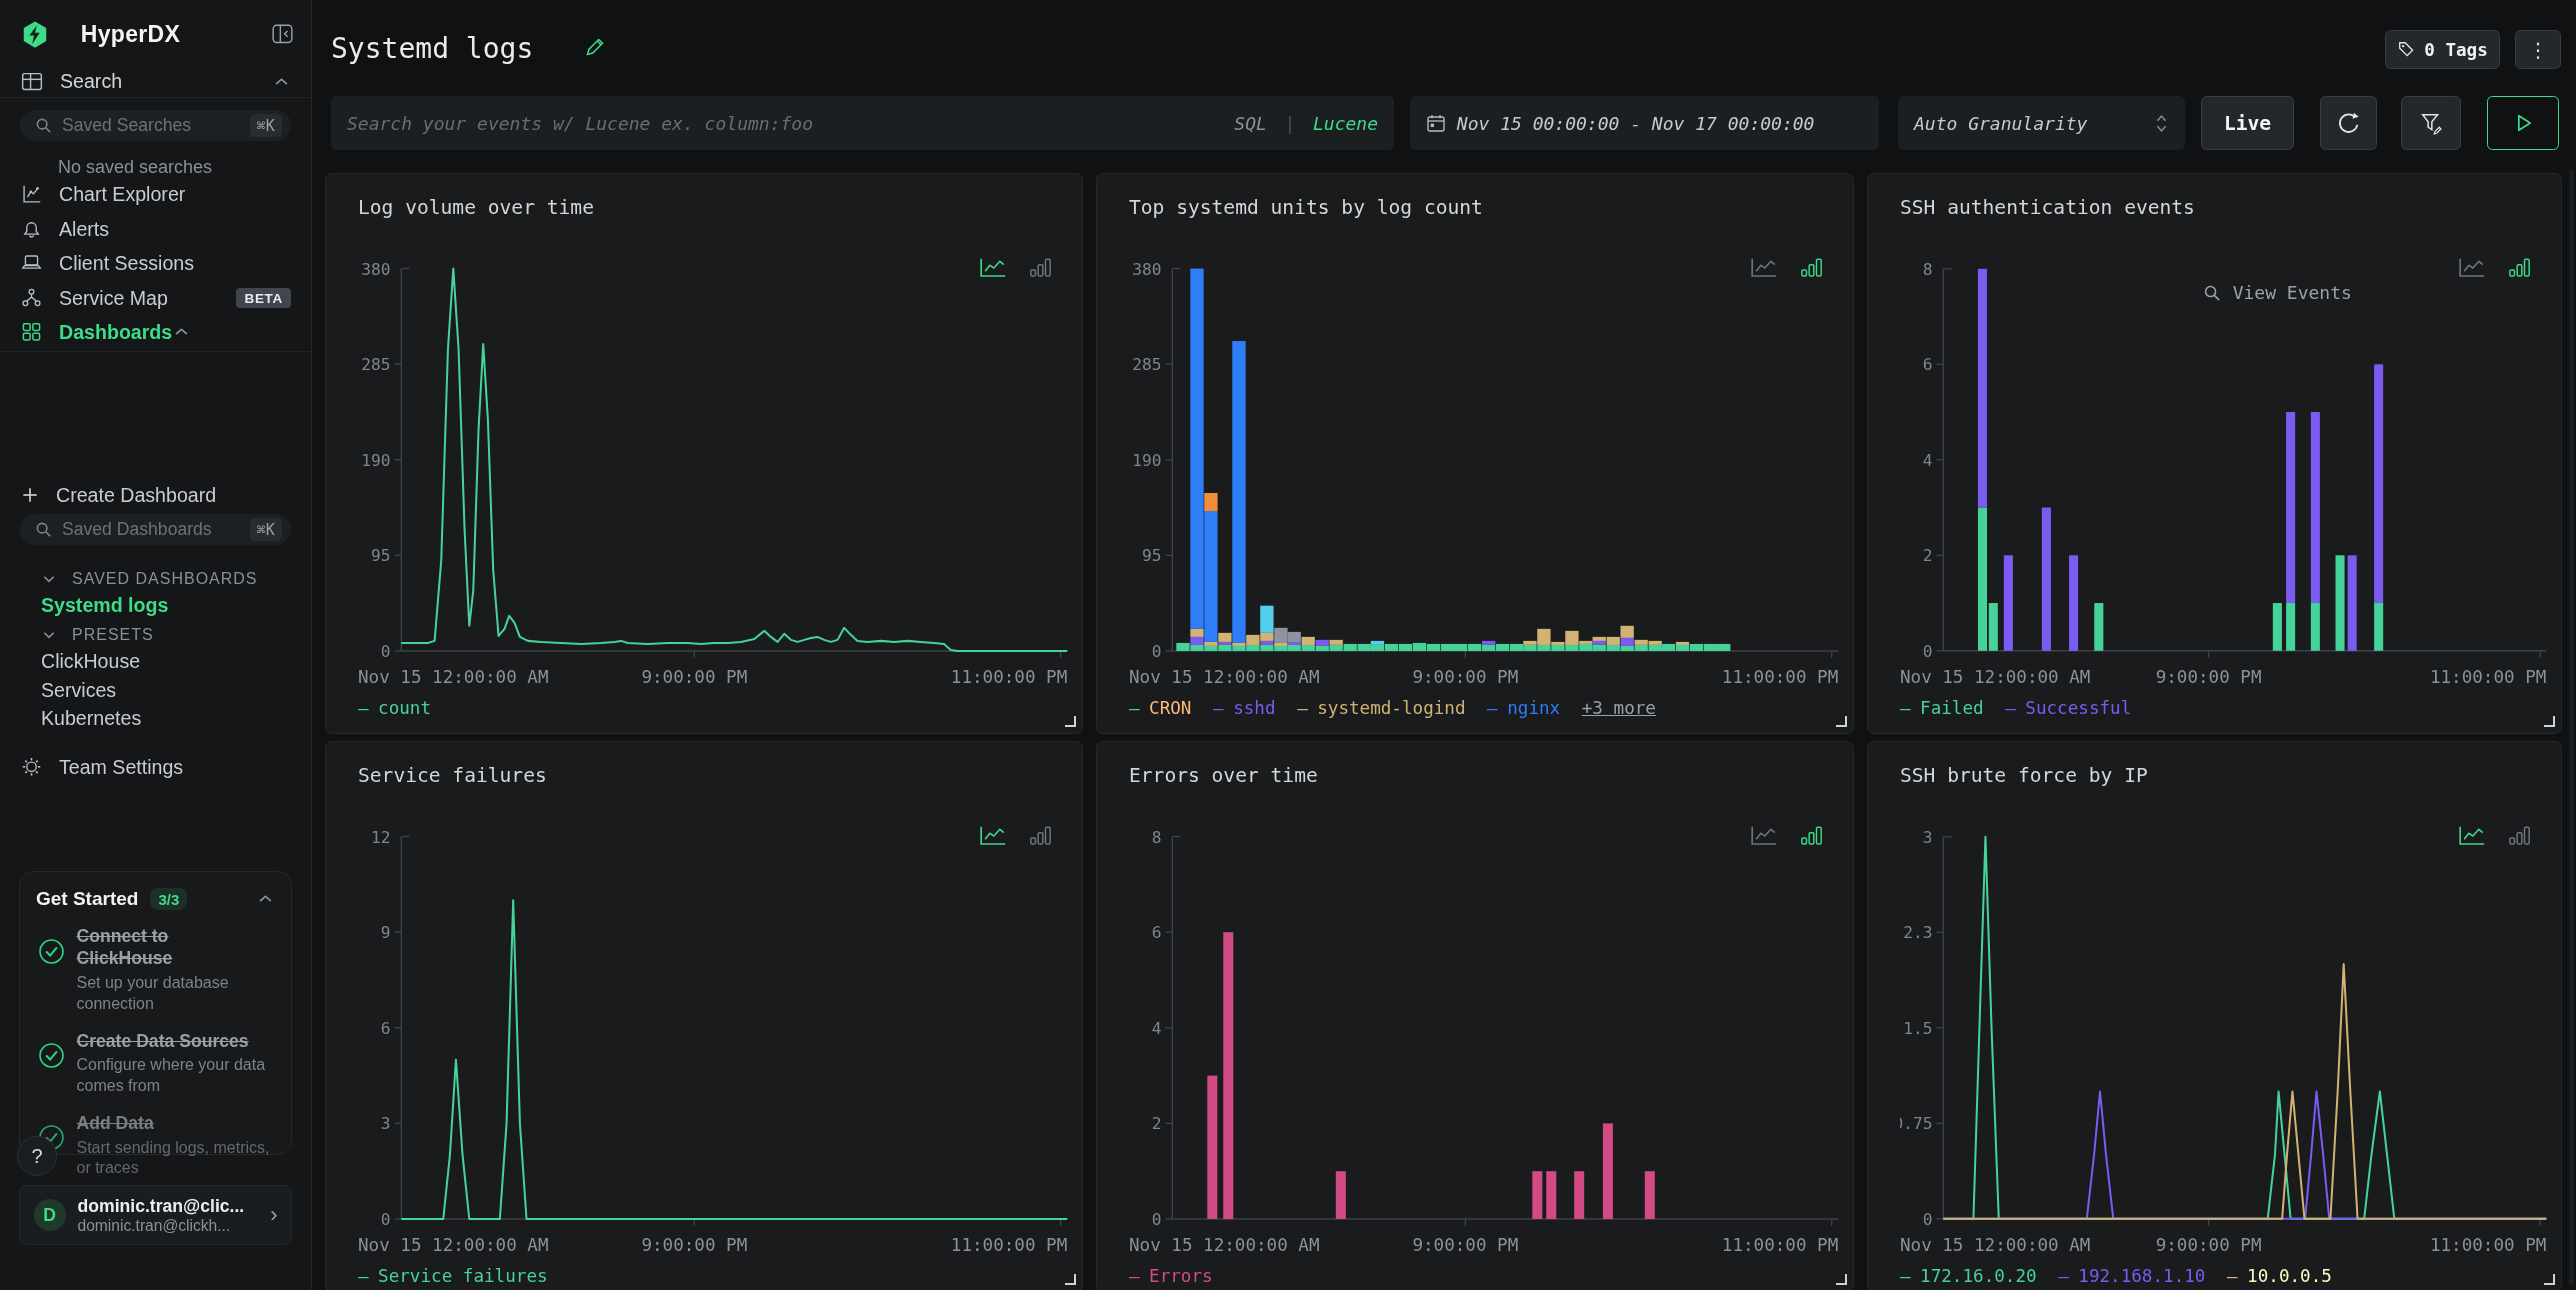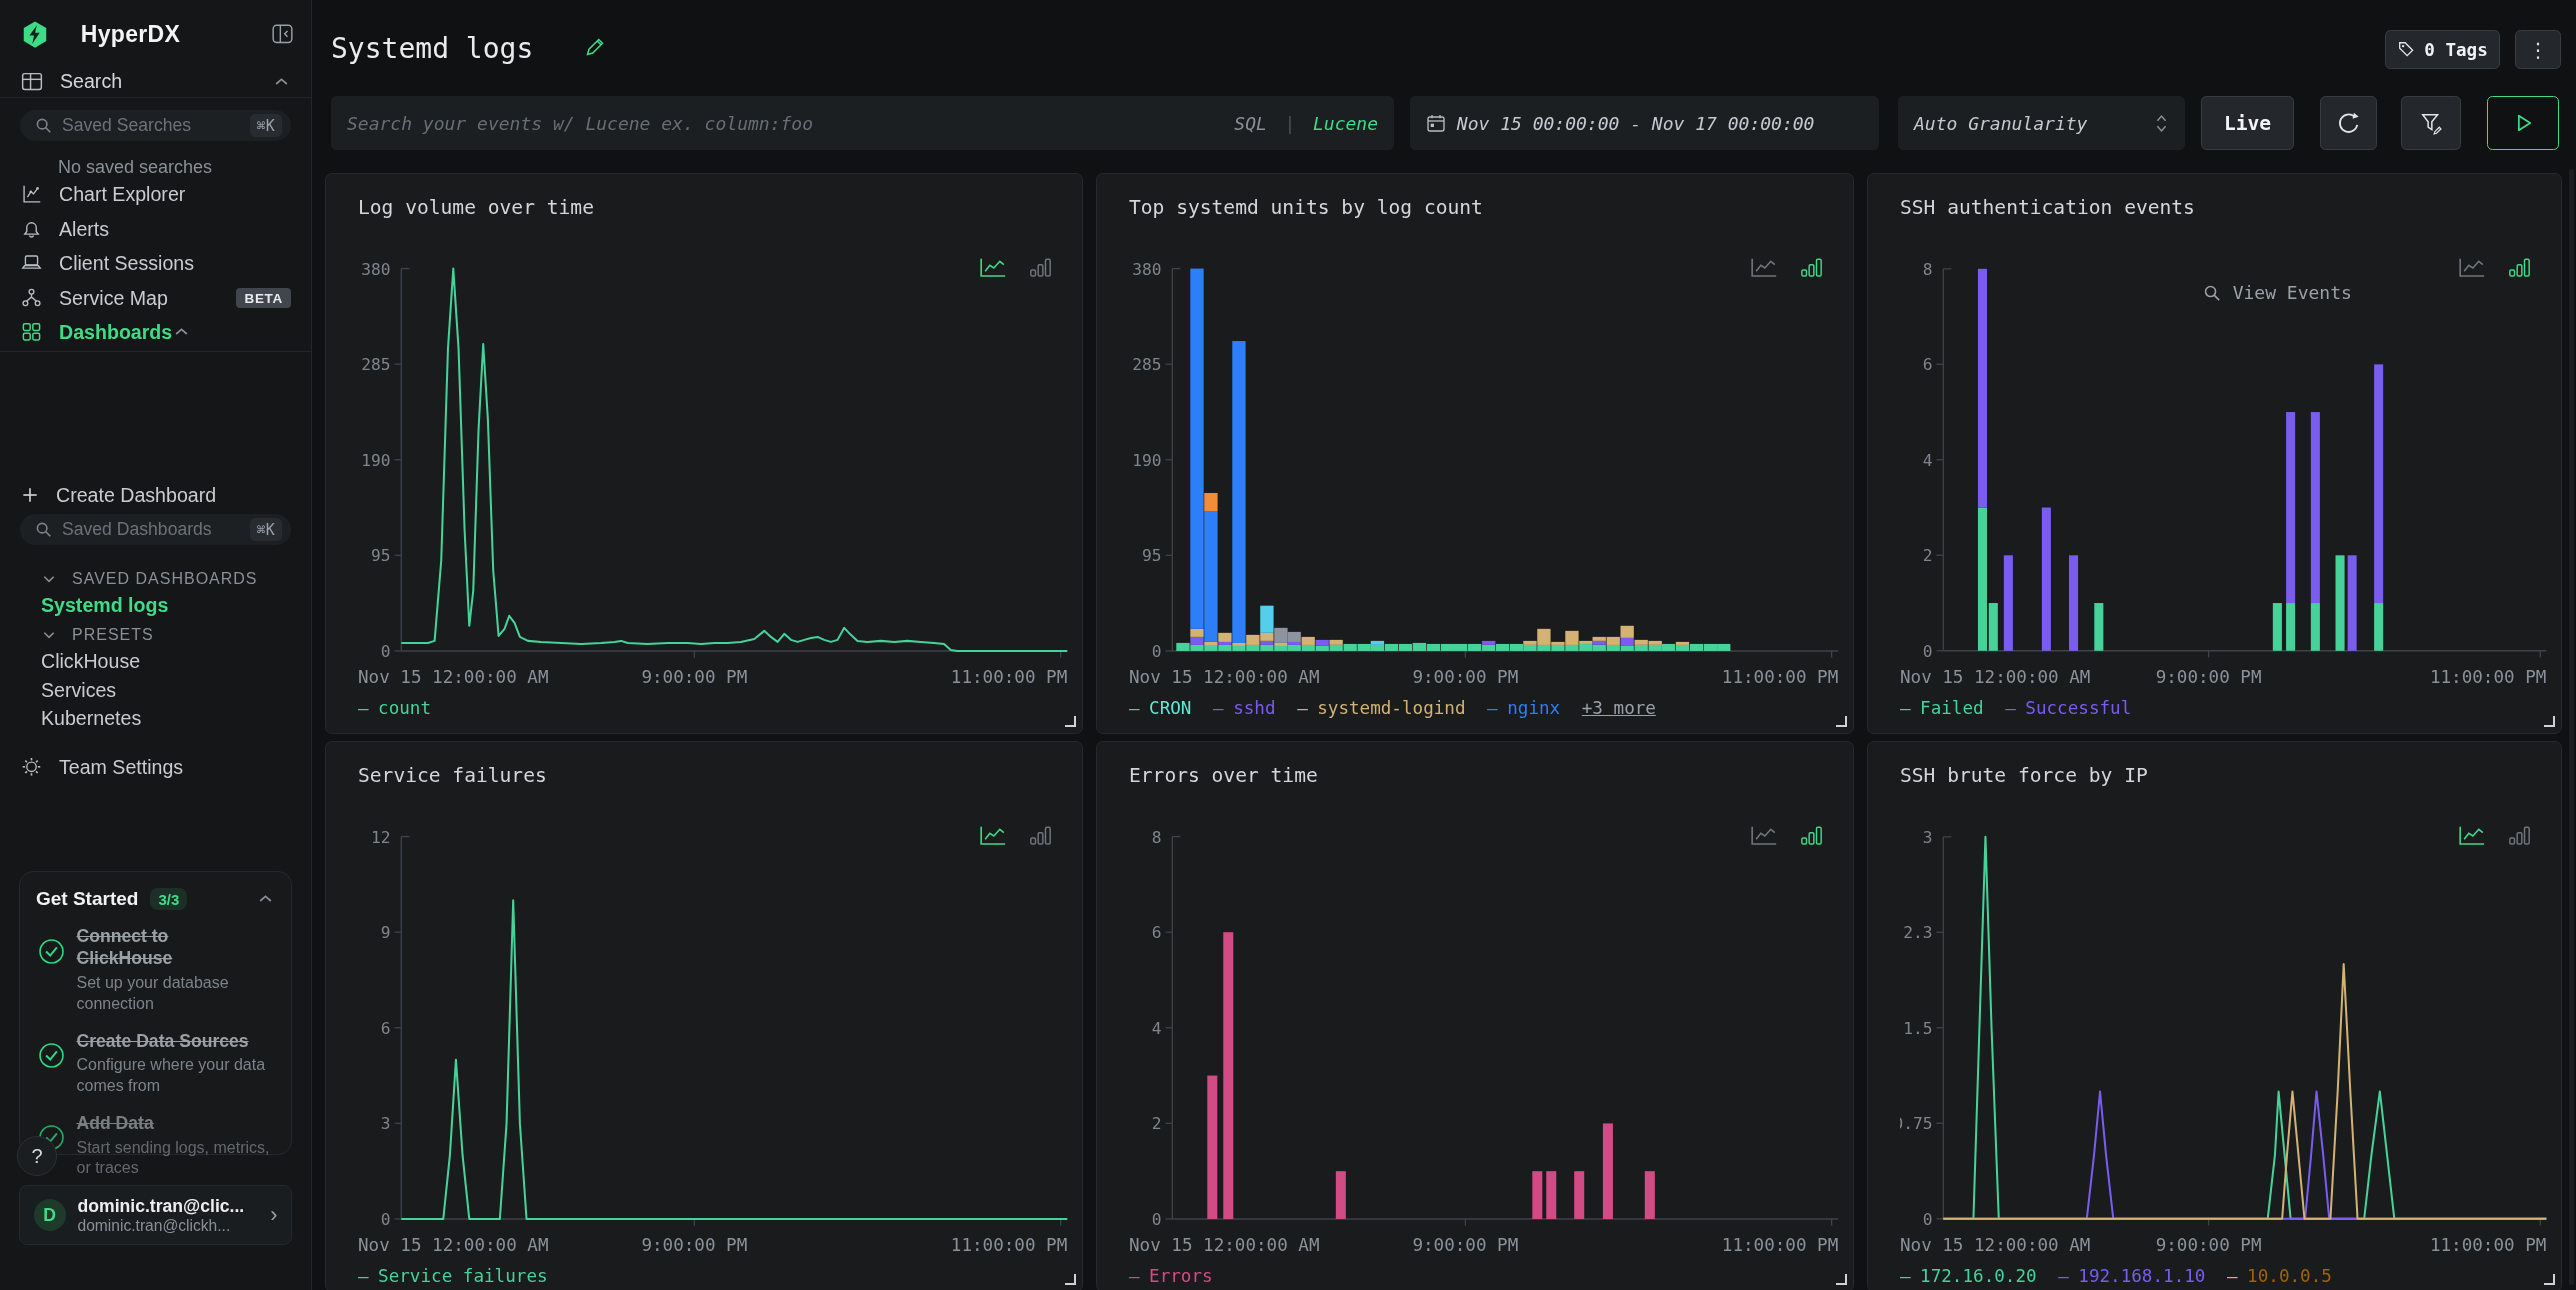--- a/index.html
+++ b/index.html
@@ -537,21 +537,21 @@
         <rect x="807.9" y="576.1" width="19.7" height="8.9" fill="#46d39a"></rect>
         <rect x="807.9" y="571.6" width="19.7" height="4.5" fill="#d3b273"></rect>
         <rect x="828.6" y="574.6" width="19.7" height="10.4" fill="#46d39a"></rect>
         <rect x="849.2" y="574.6" width="19.7" height="10.4" fill="#46d39a"></rect>
         <rect x="868.9" y="574.6" width="19.7" height="10.4" fill="#46d39a"></rect>
       </svg>
     </div>
   <div class="chart-legend mono">
       <span class="legend-item">
         <span style="color: rgb(70, 211, 154);">—</span>
-        <span style="color: #5eead4;">CRON</span>
+        <span style="color: #fdba74;">CRON</span>
       </span>
       <span class="legend-item">
         <span style="color: rgb(122, 92, 240);">—</span>
         <span style="color: rgb(122, 92, 240);">sshd</span>
       </span>
       <span class="legend-item">
         <span style="color: rgb(211, 178, 115);">—</span>
         <span style="color: rgb(211, 178, 115);">systemd-logind</span>
       </span>
       <span class="legend-item">
@@ -790,18 +790,18 @@
       <span class="legend-item">
         <span style="color: rgb(70, 211, 154);">—</span>
         <span style="color: rgb(70, 211, 154);">172.16.0.20</span>
       </span>
       <span class="legend-item">
         <span style="color: rgb(122, 92, 240);">—</span>
         <span style="color: rgb(122, 92, 240);">192.168.1.10</span>
       </span>
       <span class="legend-item">
         <span style="color: rgb(211, 178, 115);">—</span>
-        <span style="color: #a16207;">10.0.0.5</span>
+        <span style="color: #fef9c3;">10.0.0.5</span>
       </span>
     </div>
   <div class="resize-handle"></div>
 </div>
 
 
 </body></html>

